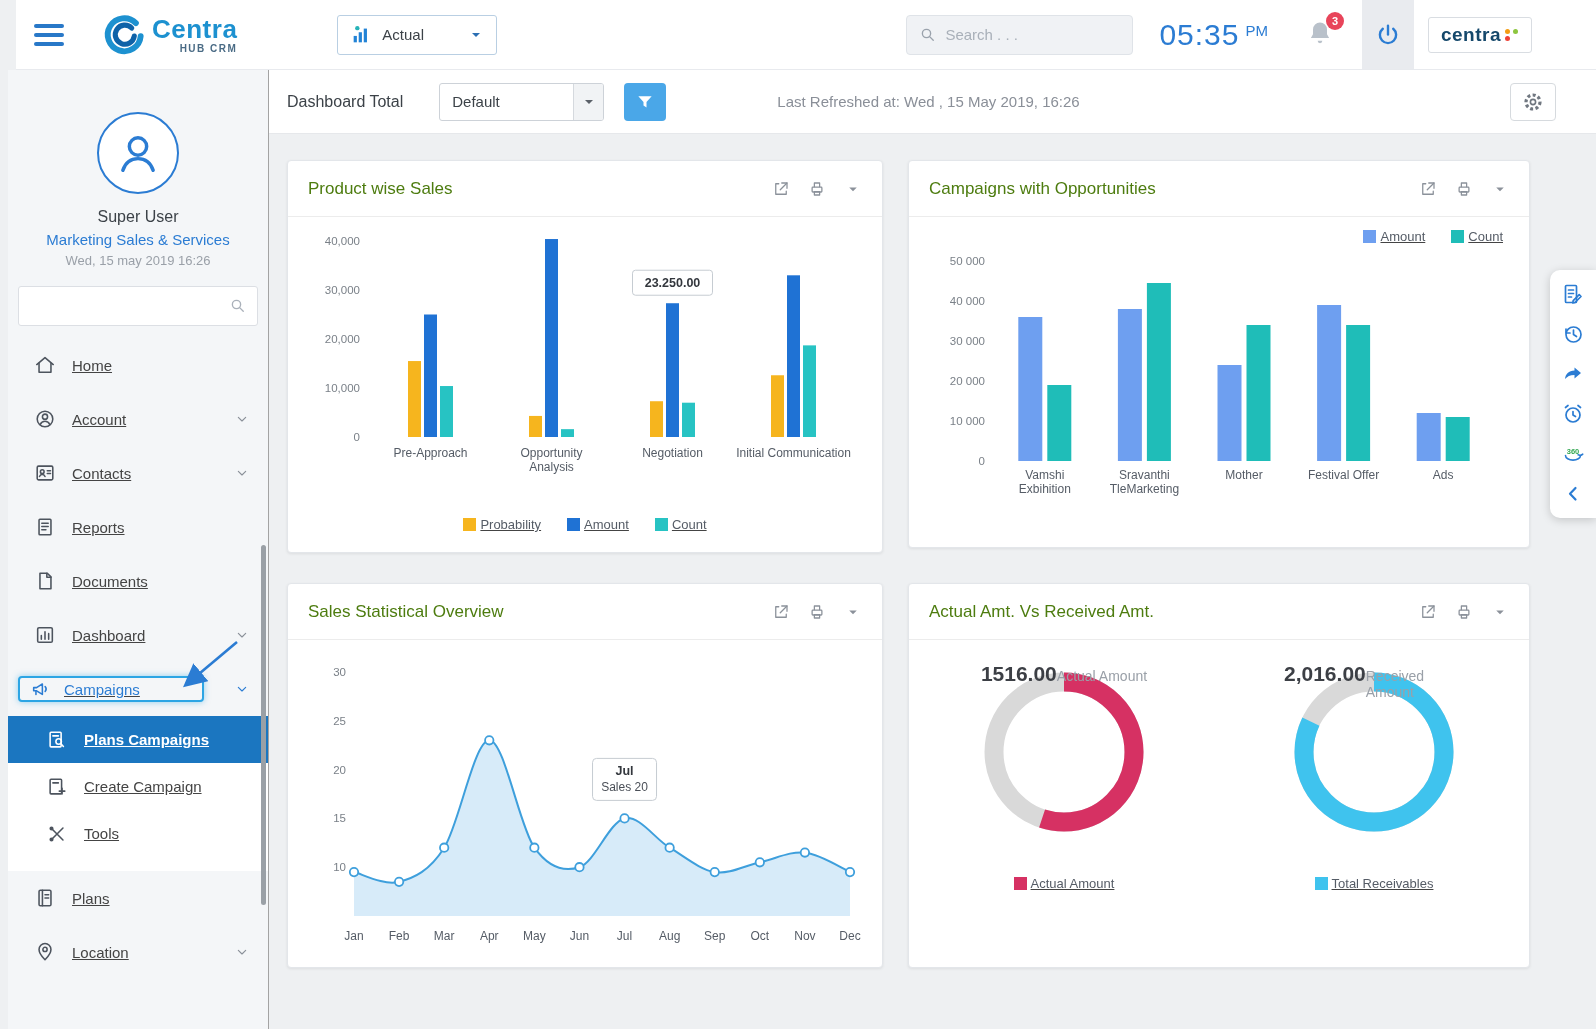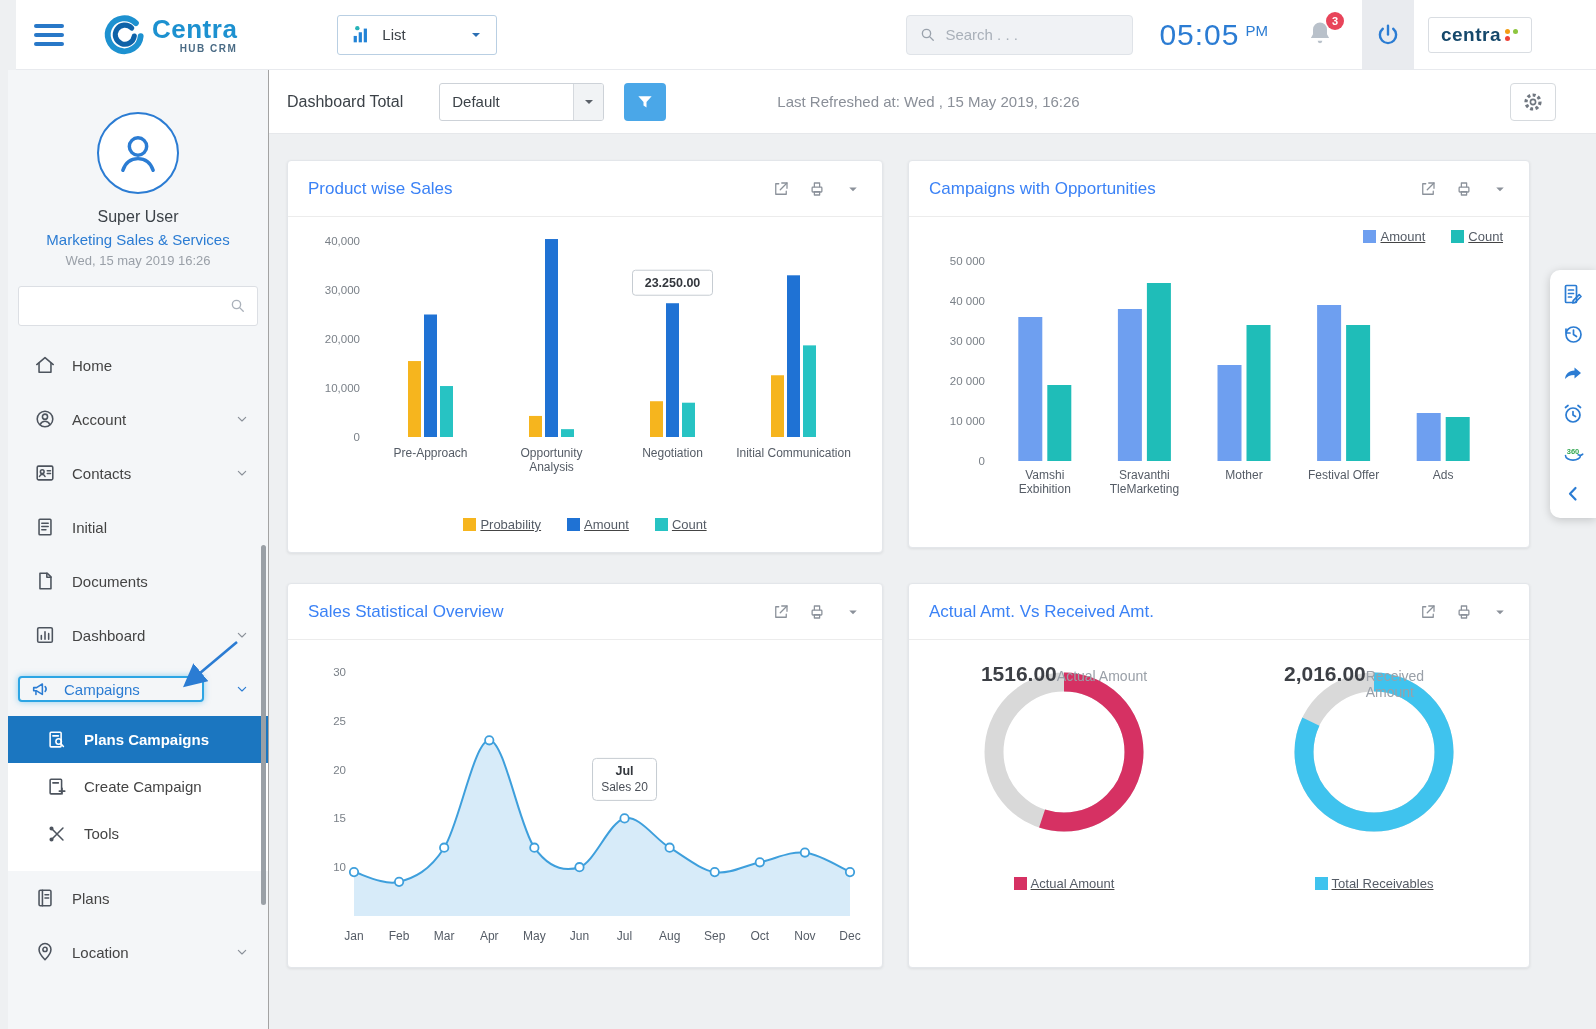--- a/index.html
+++ b/index.html
@@ -40,21 +40,21 @@
   .sidebar{position:absolute;top:70px;left:8px;bottom:0;width:261px;background:#f4f6f8;border-right:1px solid #a3a3a3;z-index:20;}
   .user-block{padding-top:42px;text-align:center;}
   .avatar{width:82px;height:82px;border-radius:50%;border:2px solid #2b7cd3;margin:0 auto;background:#fff;display:flex;align-items:center;justify-content:center;cursor:pointer;}
   .avatar svg{width:52px;height:52px;color:#2b7cd3;}
   .uname{margin-top:14px;font-size:16px;color:#3c4248;}
   .urole{margin-top:5px;font-size:15px;color:#2b7cd3;}
   .udate{margin-top:5px;font-size:13px;color:#9aa0a8;}
   .side-search{margin:18px auto 12px;width:240px;height:40px;background:#fff;border:1px solid #dcdfe4;border-radius:3px;display:flex;align-items:center;padding:0 10px;}
   .side-search input{flex:1;border:none;outline:none;font-size:14px;color:#555;background:transparent;font-family:inherit;}
   .side-search svg{width:18px;height:18px;color:#aab1ba;flex:none;}
-  .nav-item{height:54px;display:flex;align-items:center;padding:0 18px 0 26px;font-size:15px;color:#444;cursor:pointer;position:relative;}
+  .nav-item{height:54px;display:flex;align-items:center;padding:0 18px 0 26px;font-size:15px;color:#444;cursor:pointer;position:relative;text-decoration:underline;}
   .nav-icon{width:22px;height:22px;color:#4d545e;flex:none;margin-right:16px;display:inline-block;}
   .nav-label{flex:none;}
   .chev{margin-left:auto;width:16px;height:16px;color:#8a9099;flex:none;}
   .nav-item.submenu{background:#fff;height:47px;padding-left:38px;}
   .submenu-pad{height:14px;background:#fff;}
   .nav-item.active{background:#1b76c0;color:#fff;}
   .nav-item.active .nav-icon{color:#fff;}
   .nav-item.active .nav-label{font-weight:bold;}
   .hl-row{padding-left:10px;}
   .hl-box{display:flex;align-items:center;border:2px solid #2ca5e4;border-radius:4px;padding:0 10px;width:186px;box-shadow:0 0 6px rgba(44,165,228,.5);background:#f4f6f8;}
@@ -76,21 +76,21 @@
   .filter-btn svg{width:20px;height:20px;}
   .refreshed{position:absolute;left:50%;transform:translateX(-50%);font-size:15px;color:#8a8f98;}
   .gear-btn{margin-left:auto;margin-right:40px;width:46px;height:38px;border:1px solid #d6dade;border-radius:4px;background:#fff;display:flex;align-items:center;justify-content:center;cursor:pointer;color:#707780;}
   .gear-btn svg{width:24px;height:24px;}
 
   .content{padding:26px 0 0 26px;}
   .grid{display:grid;grid-template-columns:596px 622px;column-gap:25px;row-gap:30px;width:1243px;}
   .card{background:#fff;border:1px solid #e3e6ea;border-radius:4px;box-shadow:0 1px 3px rgba(0,0,0,.08);overflow:hidden;}
   .card.h1{height:393px;}.card.h2{height:388px;}.card.h3{height:385px;}.card.h4{height:385px;}
   .card-header{height:56px;display:flex;align-items:center;padding:0 20px;border-bottom:1px solid #ececec;}
-  .card-title{font-size:17px;font-weight:400;color:#3b82f6;}
+  .card-title{font-size:17px;font-weight:400;color:#4d7c0f;}
   .card-actions{margin-left:auto;display:flex;align-items:center;gap:18px;color:#8b919a;}
   .card-actions span{width:18px;height:18px;display:inline-block;cursor:pointer;}
   .card-actions svg{width:100%;height:100%;}
   .card-body{padding:8px 20px 0;}
   .legend-row{display:flex;align-items:center;gap:26px;}
   .legend-bottom{justify-content:center;margin-top:4px;}
   .legend-top{justify-content:flex-end;padding:4px 6px 0 0;height:30px;}
   .legend-item{display:flex;align-items:center;gap:4px;cursor:pointer;text-decoration:underline;}
   .swatch{width:13px;height:13px;display:inline-block;flex:none;}
   .legend-label{font-size:13px;color:#555c66;}
@@ -132,35 +132,35 @@
       <span class="logo-sub">HUB CRM</span>
     </div>
   </div>
   <div class="module-select">
     <svg class="micon" viewBox="0 0 24 24">
       <rect x="4" y="13" width="3.5" height="7" fill="#2283d6"></rect>
       <rect x="9.5" y="9" width="3.5" height="11" fill="#2283d6"></rect>
       <rect x="15" y="5" width="3.5" height="15" fill="#2283d6"></rect>
       <circle cx="8" cy="4.5" r="2.4" fill="#27b3b8"></circle>
     </svg>
-    <span class="mlabel">List</span>
+    <span class="mlabel">Actual</span>
     <span class="caret"><svg viewBox="0 0 24 24">
           <path d="M6 9l6 6 6-6z" fill="currentColor"></path>
         </svg></span>
   </div>
   <div class="tspacer"></div>
   <div class="searchbox">
     <svg viewBox="0 0 24 24">
         <circle cx="10" cy="10" r="5.5" fill="none" stroke="currentColor" stroke-width="1.8"></circle>
         <path d="M14.5 14.5 19 19" stroke="currentColor" stroke-width="1.8" stroke-linecap="round"></path>
       </svg>
     <input type="text" placeholder="Search . . ." style="">
   </div>
   <div class="clock">
-    <span class="time">05:05</span>
+    <span class="time">05:35</span>
     <span class="period">PM</span>
   </div>
   <div class="bellwrap">
     <svg viewBox="0 0 24 24">
       <path d="M12 3a6 6 0 0 0-6 6v4l-1.8 3.2h15.6L18 13V9a6 6 0 0 0-6-6Z" fill="#b9c1ca"></path>
       <path d="M10 18.7a2 2 0 0 0 4 0" fill="#b9c1ca"></path>
     </svg>
     <span class="badge">3</span>
   </div>
   <div class="powerblock">
@@ -227,21 +227,21 @@
         <span class="nav-label">Contacts</span>
         <span class="chev"><svg viewBox="0 0 24 24" fill="none" stroke="currentColor" stroke-width="1.7" stroke-linecap="round" stroke-linejoin="round">
             <path d="M6.5 9.5 12 15l5.5-5.5"></path>
           </svg></span>
       </div>
       <div class="nav-item">
         <span class="nav-icon"><svg viewBox="0 0 24 24" fill="none" stroke="currentColor" stroke-width="1.7" stroke-linecap="round" stroke-linejoin="round">
             <rect x="5.5" y="3.5" width="13" height="17" rx="1"></rect>
             <path d="M8.5 8h7M8.5 11.5h7M8.5 15h4.5"></path>
           </svg></span>
-        <span class="nav-label">Initial</span>
+        <span class="nav-label">Reports</span>
       </div>
       <div class="nav-item">
         <span class="nav-icon"><svg viewBox="0 0 24 24" fill="none" stroke="currentColor" stroke-width="1.7" stroke-linecap="round" stroke-linejoin="round">
             <path d="M6.5 3.5h8l4 4v13h-12z"></path>
             <path d="M14 3.5V8h4.5"></path>
           </svg></span>
         <span class="nav-label">Documents</span>
       </div>
       <div class="nav-item">
         <span class="nav-icon"><svg viewBox="0 0 24 24" fill="none" stroke="currentColor" stroke-width="1.7" stroke-linecap="round" stroke-linejoin="round">

